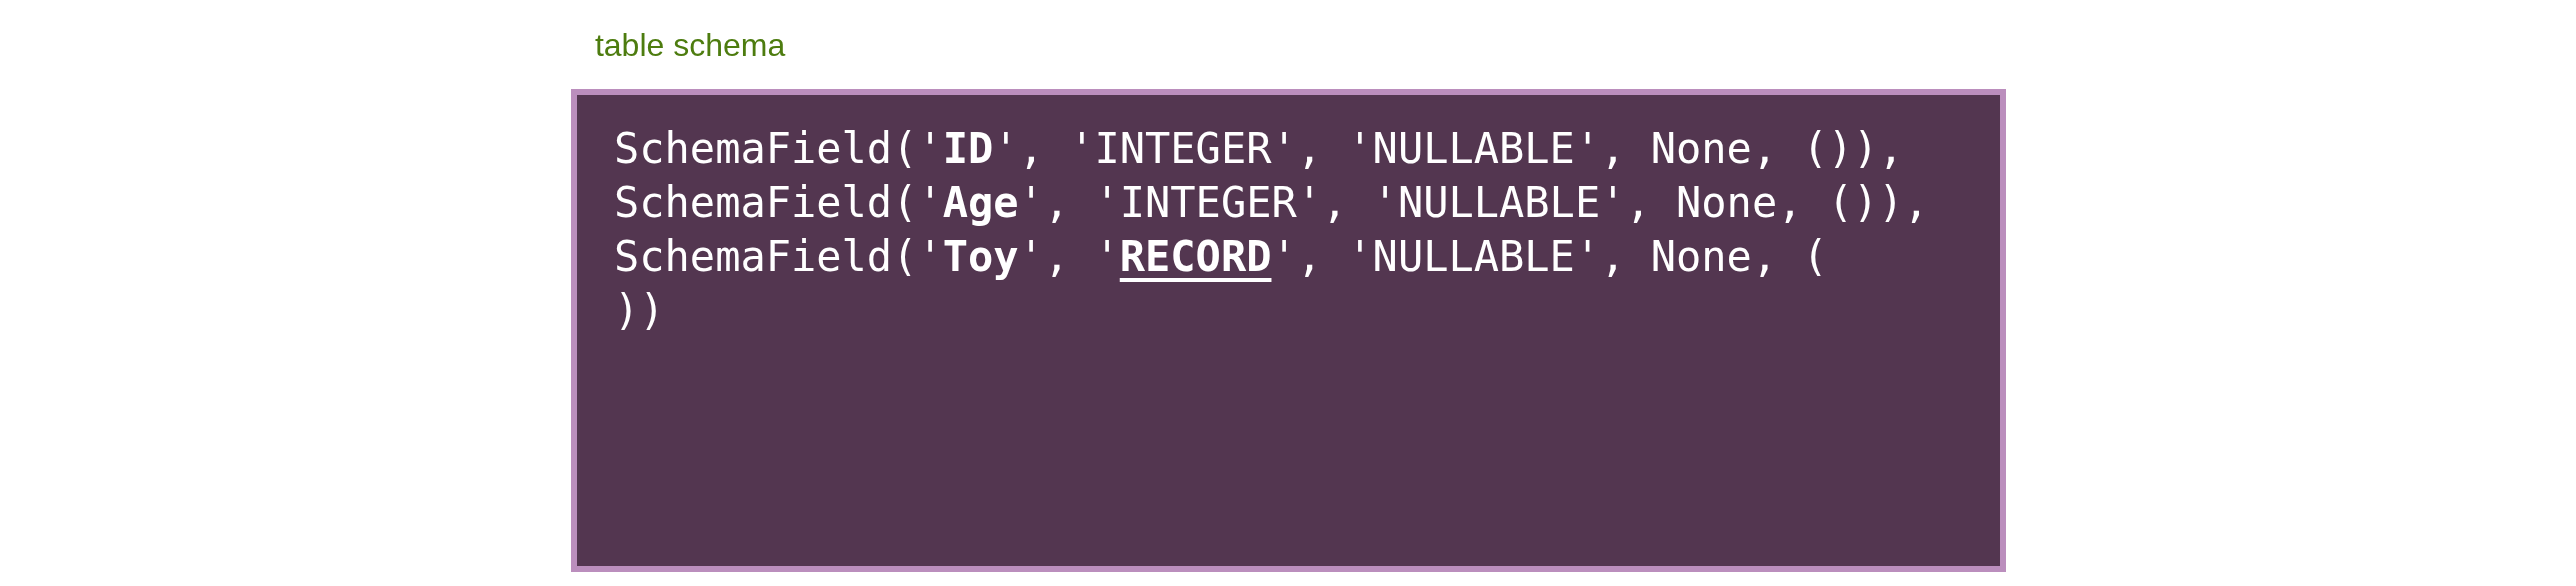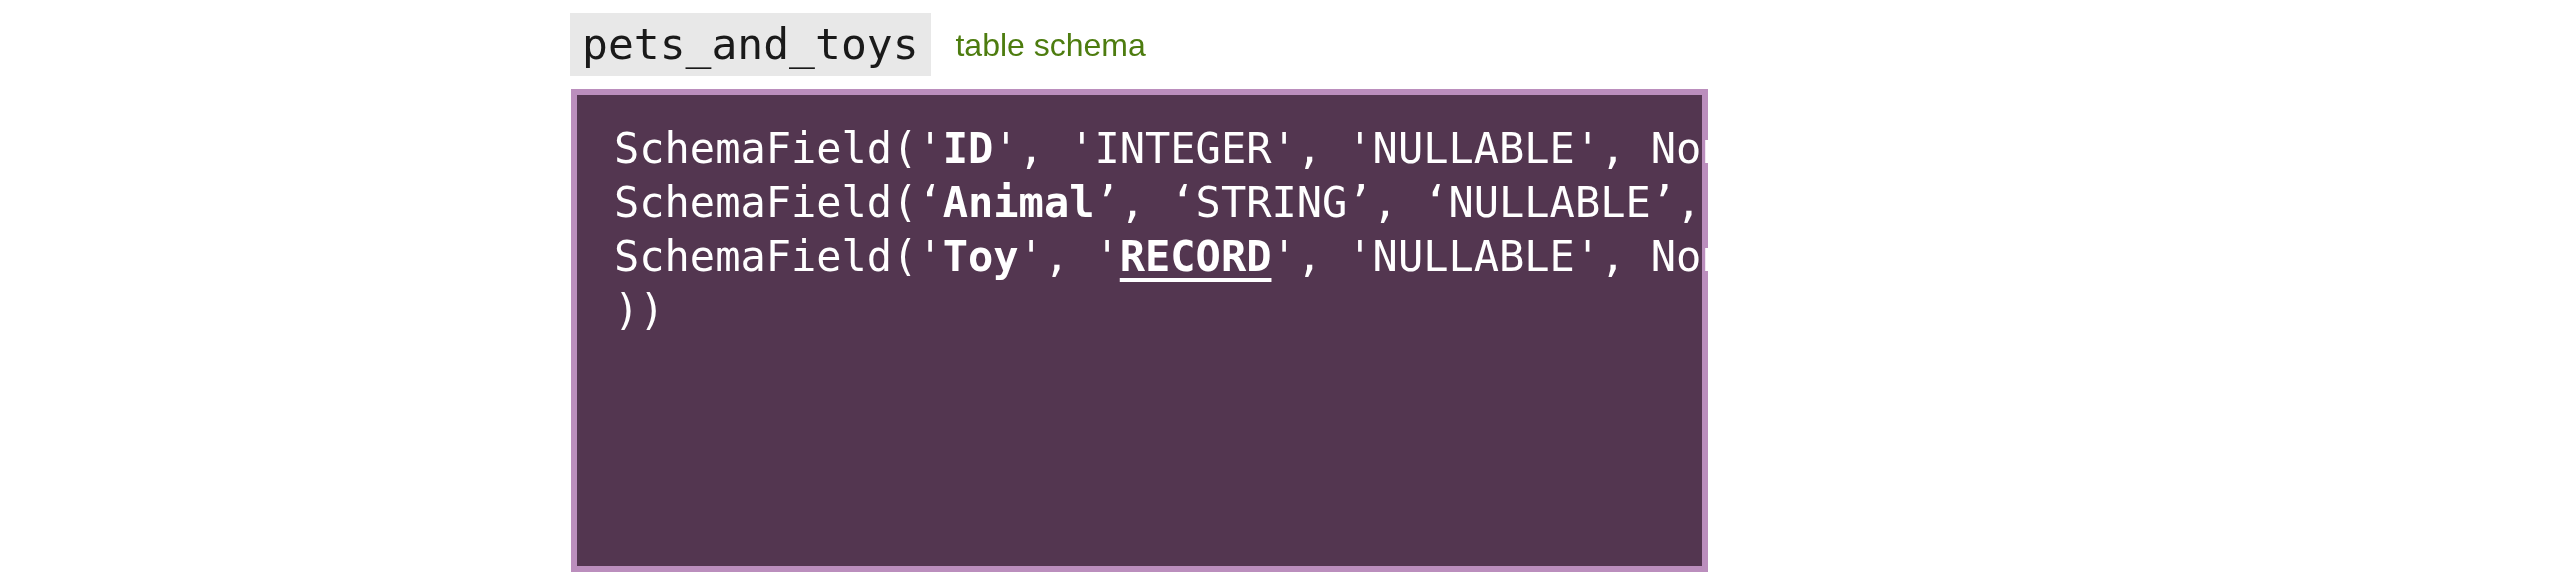--- a/index.html
+++ b/index.html
@@ -36,21 +36,21 @@
     line-height: 44px;
     color: #4d7c0f;
     margin-left: 16px;
     display: inline-block;
   }
 
   .code-block {
     position: absolute;
     left: 571px;
     top: 89px;
-    width: 1137px;
+    width: 1435px;
     height: 483px;
     border: 6.4px solid #bb8ebd;
     background: #533650;
     padding: 27px 16px 0 37px;
     font-family: "DejaVu Sans Mono", monospace;
     font-size: 42px;
     line-height: 54px;
     color: #ffffff;
   }
   .code-line {
@@ -61,22 +61,22 @@
     text-decoration: underline;
     text-decoration-thickness: 4px;
     text-underline-offset: 7.1px;
     margin-top: 24px;
   }
 </style>
 </head>
 <body>
 
 <div class="header">
-  <span class="table-name-chip" style="background: rgb(232, 232, 232); color: rgb(26, 26, 26);">pets_and_toys</span><span class="title-label"> table schema</span>
+  <span class="title-label"> table schema</span>
 </div>
 
 <div class="code-block" style="background: rgb(83, 54, 80); border-color: rgb(187, 142, 189); color: rgb(255, 255, 255);">
     <div class="code-line"><span>SchemaField('</span><span class="b">ID</span><span>', 'INTEGER', 'NULLABLE', None, ()),</span></div>
-    <div class="code-line"><span>SchemaField(‘</span><span class="b">Animal</span><span>’, ‘STRING’, ‘NULLABLE’, None, ()),</span></div>
+    <div class="code-line"><span>SchemaField('</span><span class="b">Age</span><span>', 'INTEGER', 'NULLABLE', None, ()),</span></div>
     <div class="code-line"><span>SchemaField('</span><span class="b">Toy</span><span>', '</span><span class="b u">RECORD</span><span>', 'NULLABLE', None, (</span></div>
     <div class="code-line"><span>))</span></div>
   </div>
 
 
 </body></html>

